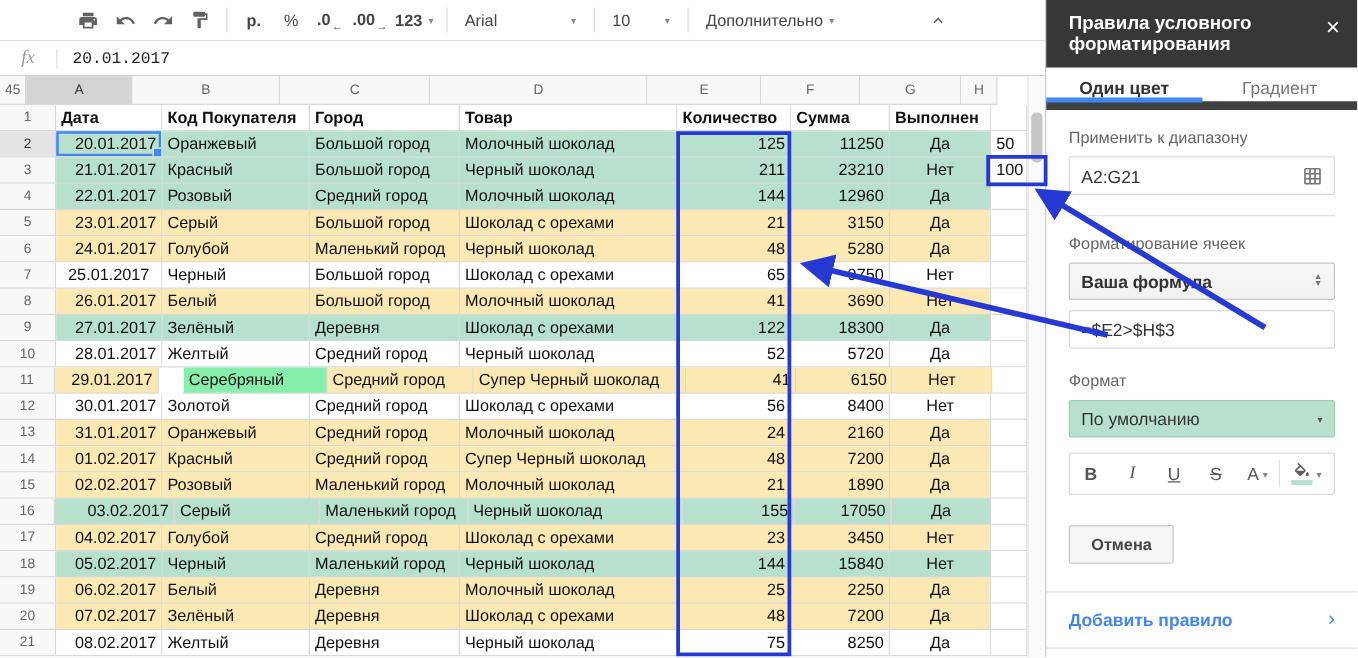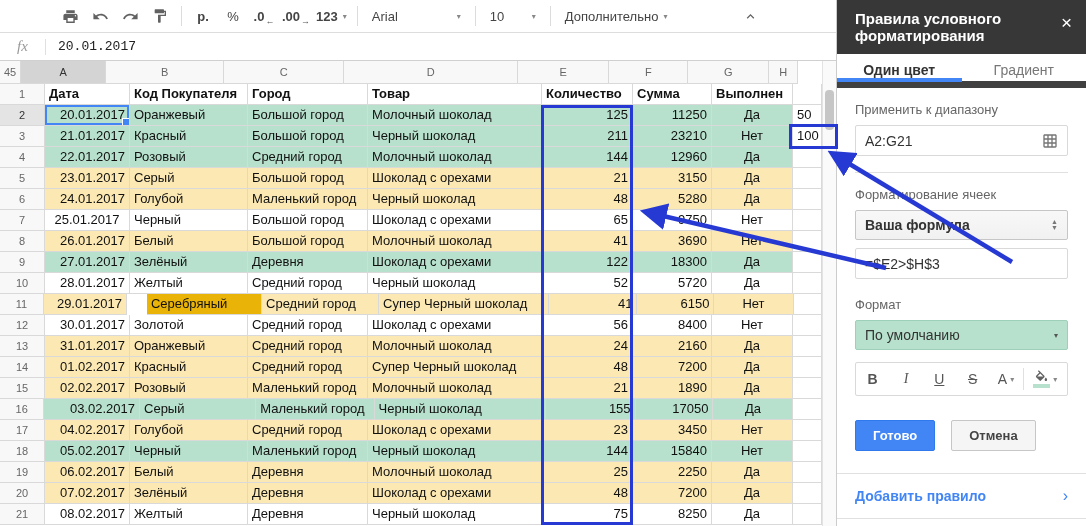--- a/index.html
+++ b/index.html
@@ -293,21 +293,21 @@
         <div class="gcell al-l" style="width: 120px; background: rgb(255, 255, 255);">Средний город</div>
         <div class="gcell al-l" style="width: 174px; background: rgb(255, 255, 255);">Черный шоколад</div>
         <div class="gcell al-r" style="width: 91px; background: rgb(255, 255, 255);">52</div>
         <div class="gcell al-r" style="width: 79px; background: rgb(255, 255, 255);">5720</div>
         <div class="gcell al-c" style="width: 81px; background: rgb(255, 255, 255);">Да</div>
         <div class="gcell al-l" style="width: 29px;"></div>
       </div>
       <div class="grow">
         <div class="gcell rowhd" style="width: 45px;">11</div>
         <div class="gcell al-r" style="width: 85px; background: rgb(252, 232, 178);">29.01.2017</div>
-        <div class="gcell al-l" style="width: 118px; background: #eab308; margin-left: 20px;">Серебряный</div>
+        <div class="gcell al-l" style="width: 118px; background: #86efac; margin-left: 20px;">Серебряный</div>
         <div class="gcell al-l" style="width: 120px; background: rgb(252, 232, 178);">Средний город</div>
         <div class="gcell al-l" style="width: 174px; background: rgb(252, 232, 178);">Супер Черный шоколад</div>
         <div class="gcell al-r" style="width: 91px; background: rgb(252, 232, 178);">41</div>
         <div class="gcell al-r" style="width: 79px; background: rgb(252, 232, 178);">6150</div>
         <div class="gcell al-c" style="width: 81px; background: rgb(252, 232, 178);">Нет</div>
         <div class="gcell al-l" style="width: 29px;"></div>
       </div>
       <div class="grow">
         <div class="gcell rowhd" style="width: 45px;">12</div>
         <div class="gcell al-r" style="width: 85px; background: rgb(255, 255, 255);">30.01.2017</div>
@@ -490,21 +490,20 @@
             <svg width="15" height="13" viewBox="0 0 24 20">
                 <path fill="#616161" d="M16.56 8.94L7.62 0 6.21 1.41l2.38 2.38-5.15 5.15c-.59.59-.59 1.54 0 2.12l5.5 5.5c.29.29.68.44 1.06.44s.77-.15 1.06-.44l5.5-5.5c.59-.58.59-1.53 0-2.12zM5.21 10L10 5.21 14.79 10H5.21zM19 11.5s-2 2.17-2 3.5c0 1.1.9 2 2 2s2-.9 2-2c0-1.33-2-3.5-2-3.5z"></path>
               </svg>
             <span class="bucket-bar"></span>
           </span>
           <span class="tiny-dd">▾</span>
         </span>
       </div>
 
       <div class="pbuttons">
-        <div class="btn btn-primary">Готово</div>
         <div class="btn btn-default">Отмена</div>
       </div>
     </div>
 
     <div class="addrule-row">
       <span class="addrule-label">Добавить правило</span>
       <span class="addrule-chev">›</span>
     </div>
   </div>
 

